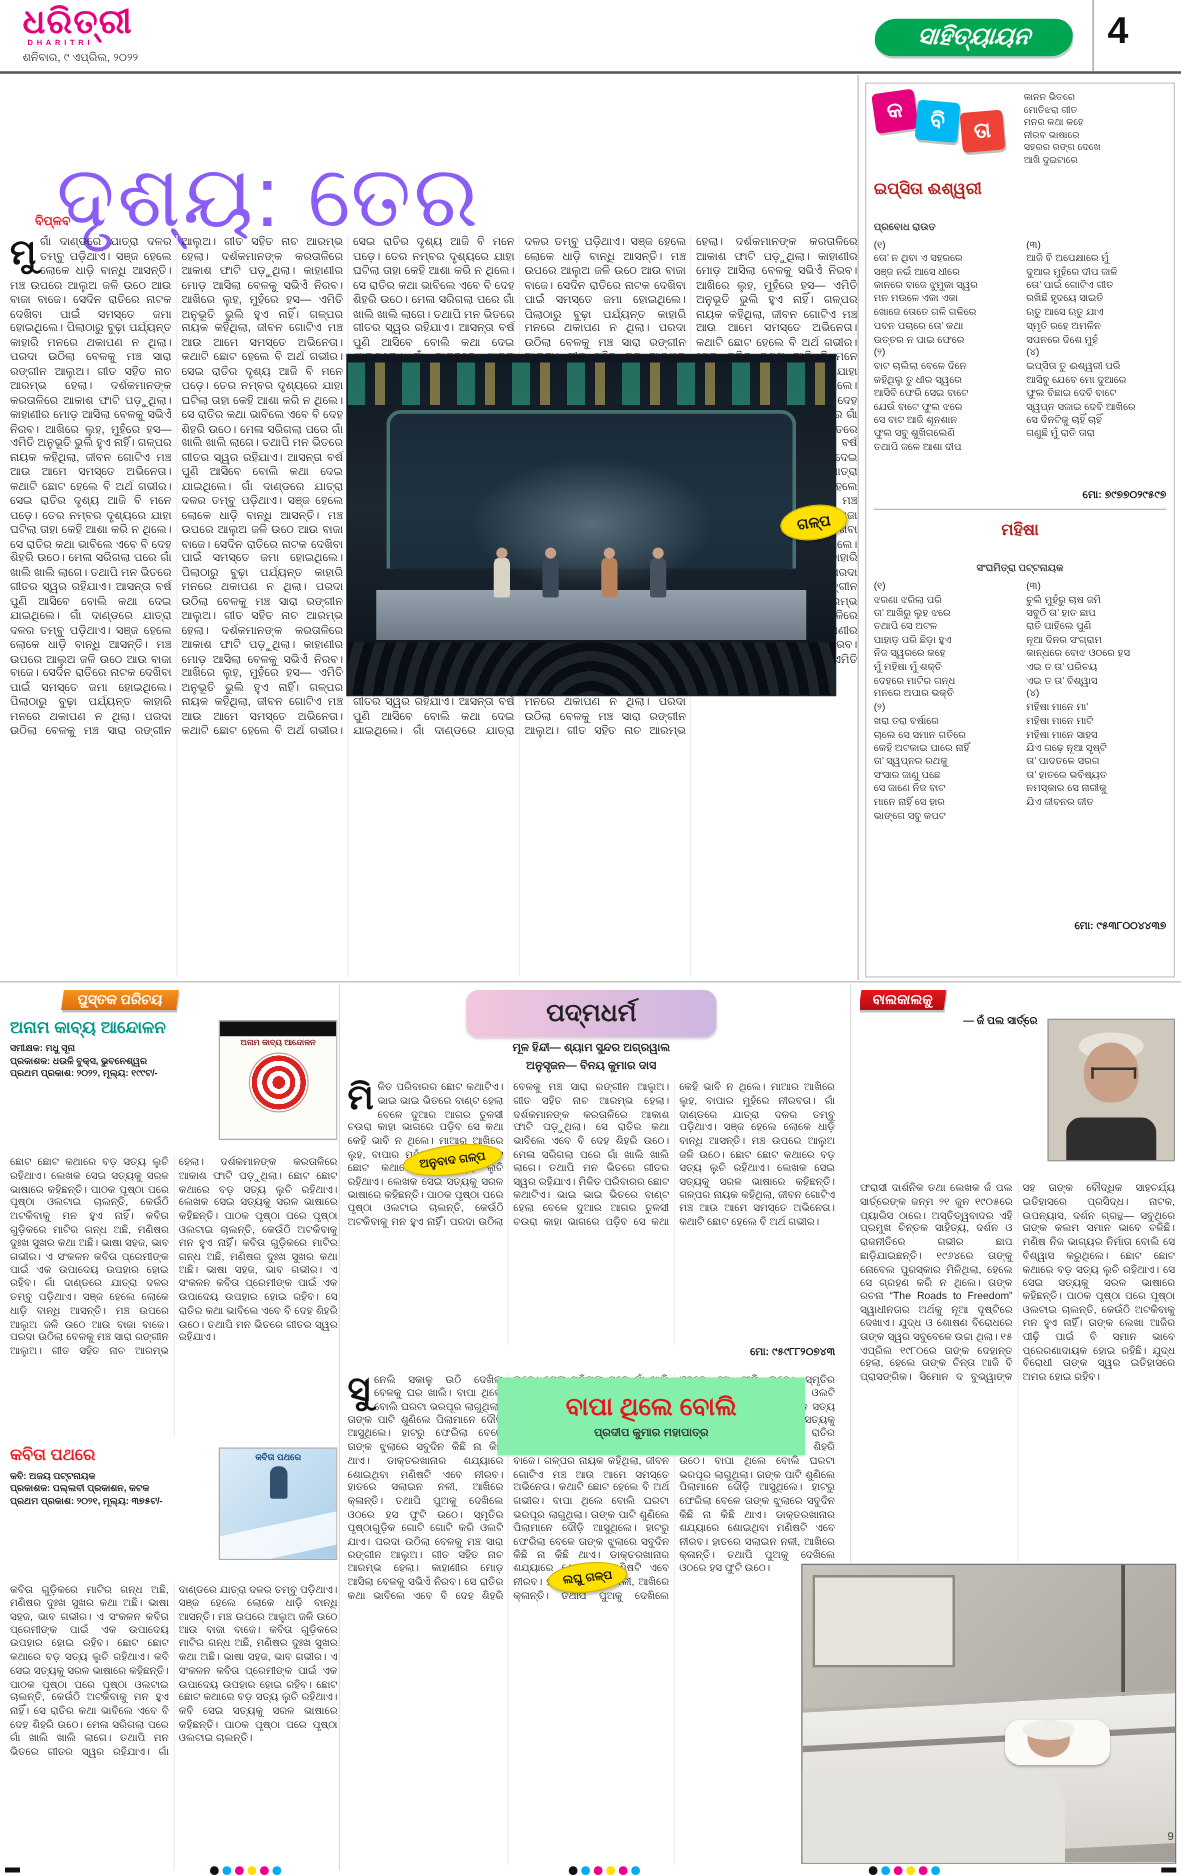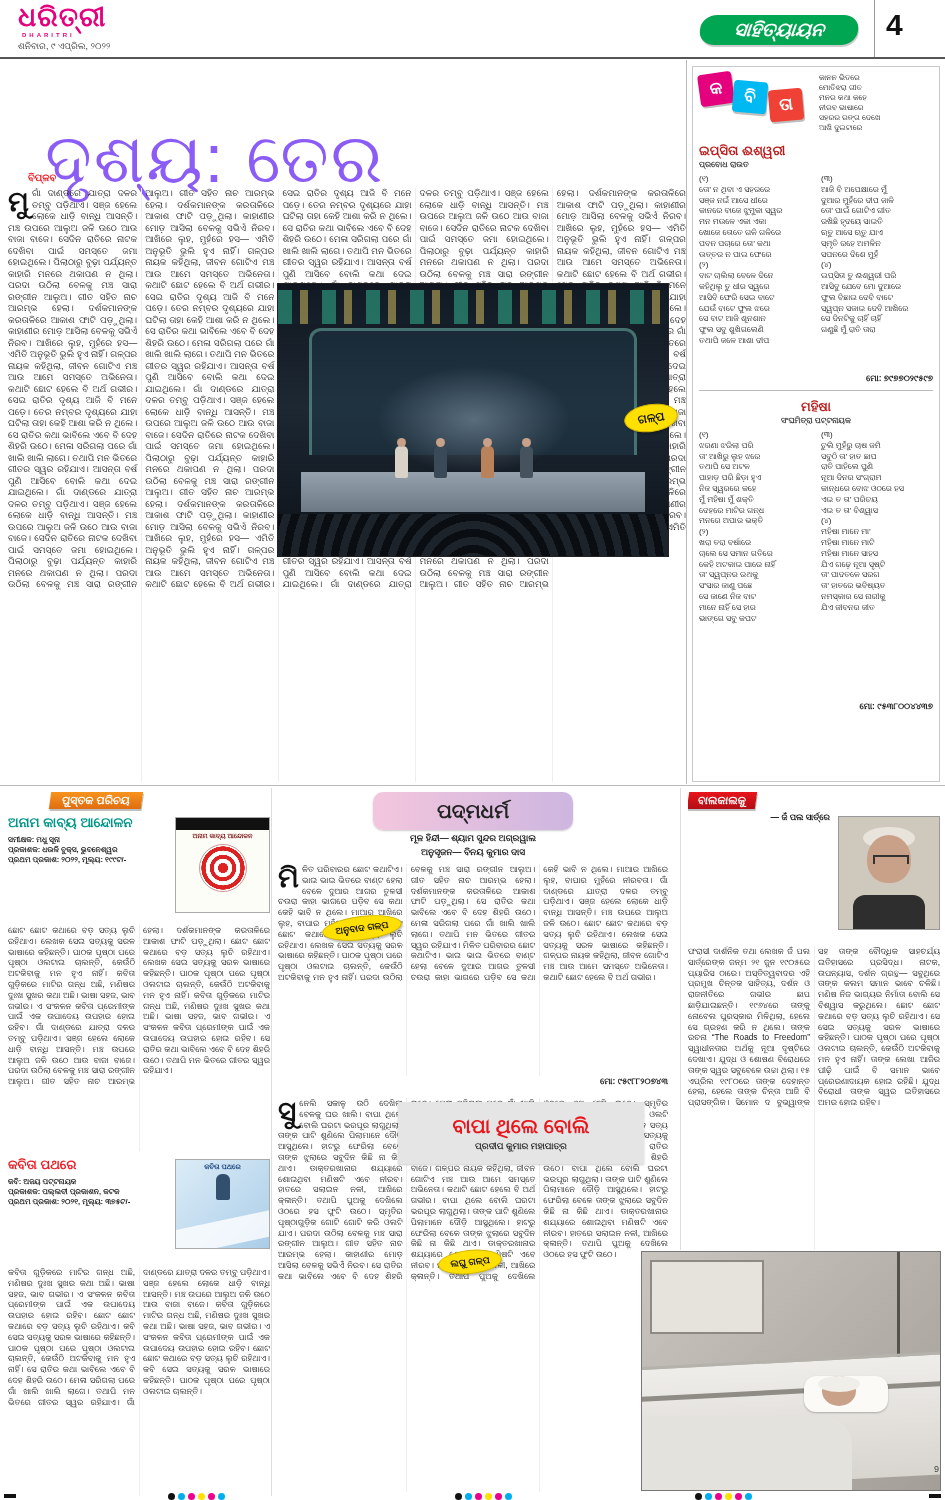--- a/index.html
+++ b/index.html
@@ -54,21 +54,21 @@
         padding:6px;box-sizing:border-box;overflow:hidden;}
   .poetry-head{display:flex;gap:8px;}
   .tiles{width:112px;height:62px;position:relative;}
   .tile{position:absolute;width:34px;height:32px;color:#fff;font-size:17px;font-weight:bold;text-align:center;
         line-height:32px;border-radius:4px;box-shadow:1px 2px 0 rgba(0,0,0,.25);}
   .tile1{left:0;top:0;background:#e5007d;transform:rotate(-8deg);}
   .tile2{left:34px;top:8px;background:#00b9f2;transform:rotate(5deg);}
   .tile3{left:70px;top:16px;background:#ef4136;transform:rotate(-5deg);}
   .poem-intro{flex:1;font-size:7.6px;line-height:10px;white-space:pre-line;color:#222;}
   .poem-title{font-size:13px;font-weight:bold;margin-top:8px;color:#b91c1c;}
-  .poem-author{font-size:8px;font-weight:bold;color:#444;margin-top:1px;}
+  .poem-author{font-size:8px;font-weight:bold;color:#444;margin-top:18px;font-family:Liberation Serif, serif;}
   .poem-body{column-count:2;column-gap:10px;font-size:8px;line-height:10.8px;white-space:pre-line;
         margin-top:4px;overflow:hidden;}
   .pb1{height:196px;}
   .pb2{height:268px;}
   .poem-phone{font-size:8.5px;font-weight:bold;text-align:right;margin-top:3px;}
   .poem-div{border-top:1px solid #bbb;margin:6px 0 4px;}
   .poem-title-c{text-align:center;}
   .poem-author-c{text-align:center;}
   
   .books{position:absolute;left:8px;top:790px;width:262px;height:706px;overflow:hidden;}
@@ -115,21 +115,21 @@
   .po-hair{position:absolute;left:24px;top:10px;width:52px;height:22px;border-radius:50%;background:#e8e4dc;}
   .po-glasses{position:absolute;left:34px;top:38px;width:32px;height:7px;border-top:2px solid #333;
         border-left:2px solid #333;border-right:2px solid #333;}
   .po-body{position:absolute;left:14px;bottom:0;width:72px;height:34px;background:#2e2e2e;border-radius:12px 12px 0 0;}
   .balaka-text{column-count:2;column-gap:8px;column-rule:1px solid #eee;font-size:8.3px;line-height:10.8px;
         text-align:justify;height:330px;margin-top:16px;overflow:hidden;}
   
   .bapa{position:absolute;left:278px;top:1098px;width:390px;height:394px;overflow:hidden;}
   .bapa-text{column-count:3;column-gap:8px;column-rule:1px solid #eee;font-size:8.3px;line-height:10.8px;
         text-align:justify;height:394px;overflow:hidden;}
-  .bapa-titlebox{position:absolute;left:120px;top:4px;width:246px;height:62px;background:#e5e5e5;
+  .bapa-titlebox{position:absolute;left:120px;top:4px;width:246px;height:62px;background:#86efac;
         border-radius:0;box-shadow:0 1px 2px rgba(0,0,0,.2);display:flex;flex-direction:column;
         align-items:center;justify-content:center;}
   .bapa-title{font-size:20px;font-weight:900;color:#e8151c;}
   .bapa-author{font-size:9px;font-weight:bold;color:#333;margin-top:3px;}
   .badge-laghu{position:absolute;left:160px;top:152px;width:62px;height:22px;font-size:9.5px;transform:rotate(-6deg);}
   
   .hospital{position:absolute;left:642px;top:1252px;width:298px;height:238px;overflow:hidden;
         background:linear-gradient(135deg,#cac6bf,#a39f98);box-shadow:0 0 0 1px #777;}
   .hp-window{position:absolute;left:8px;top:8px;width:110px;height:70px;background:#e6e3dc;border:2px solid #8d8a83;}
   .hp-pole{position:absolute;right:40px;top:0;width:3px;height:120px;background:#55524c;}

